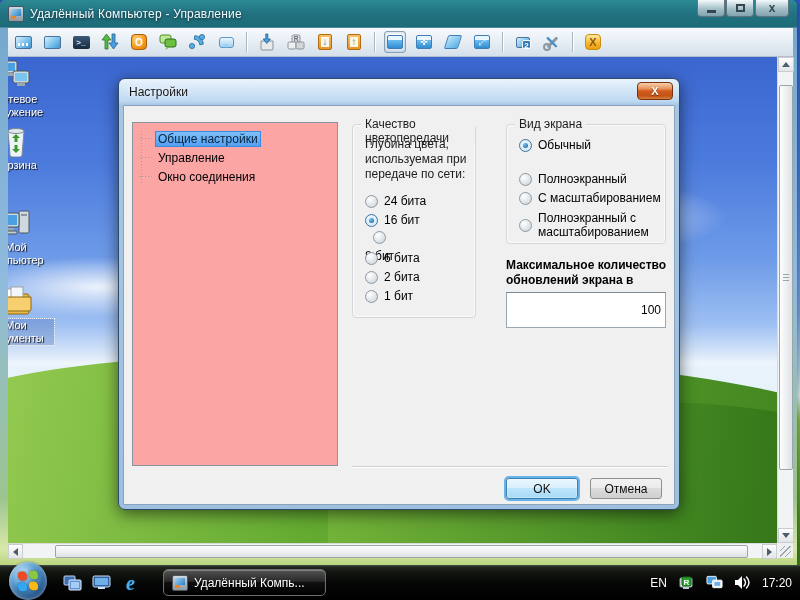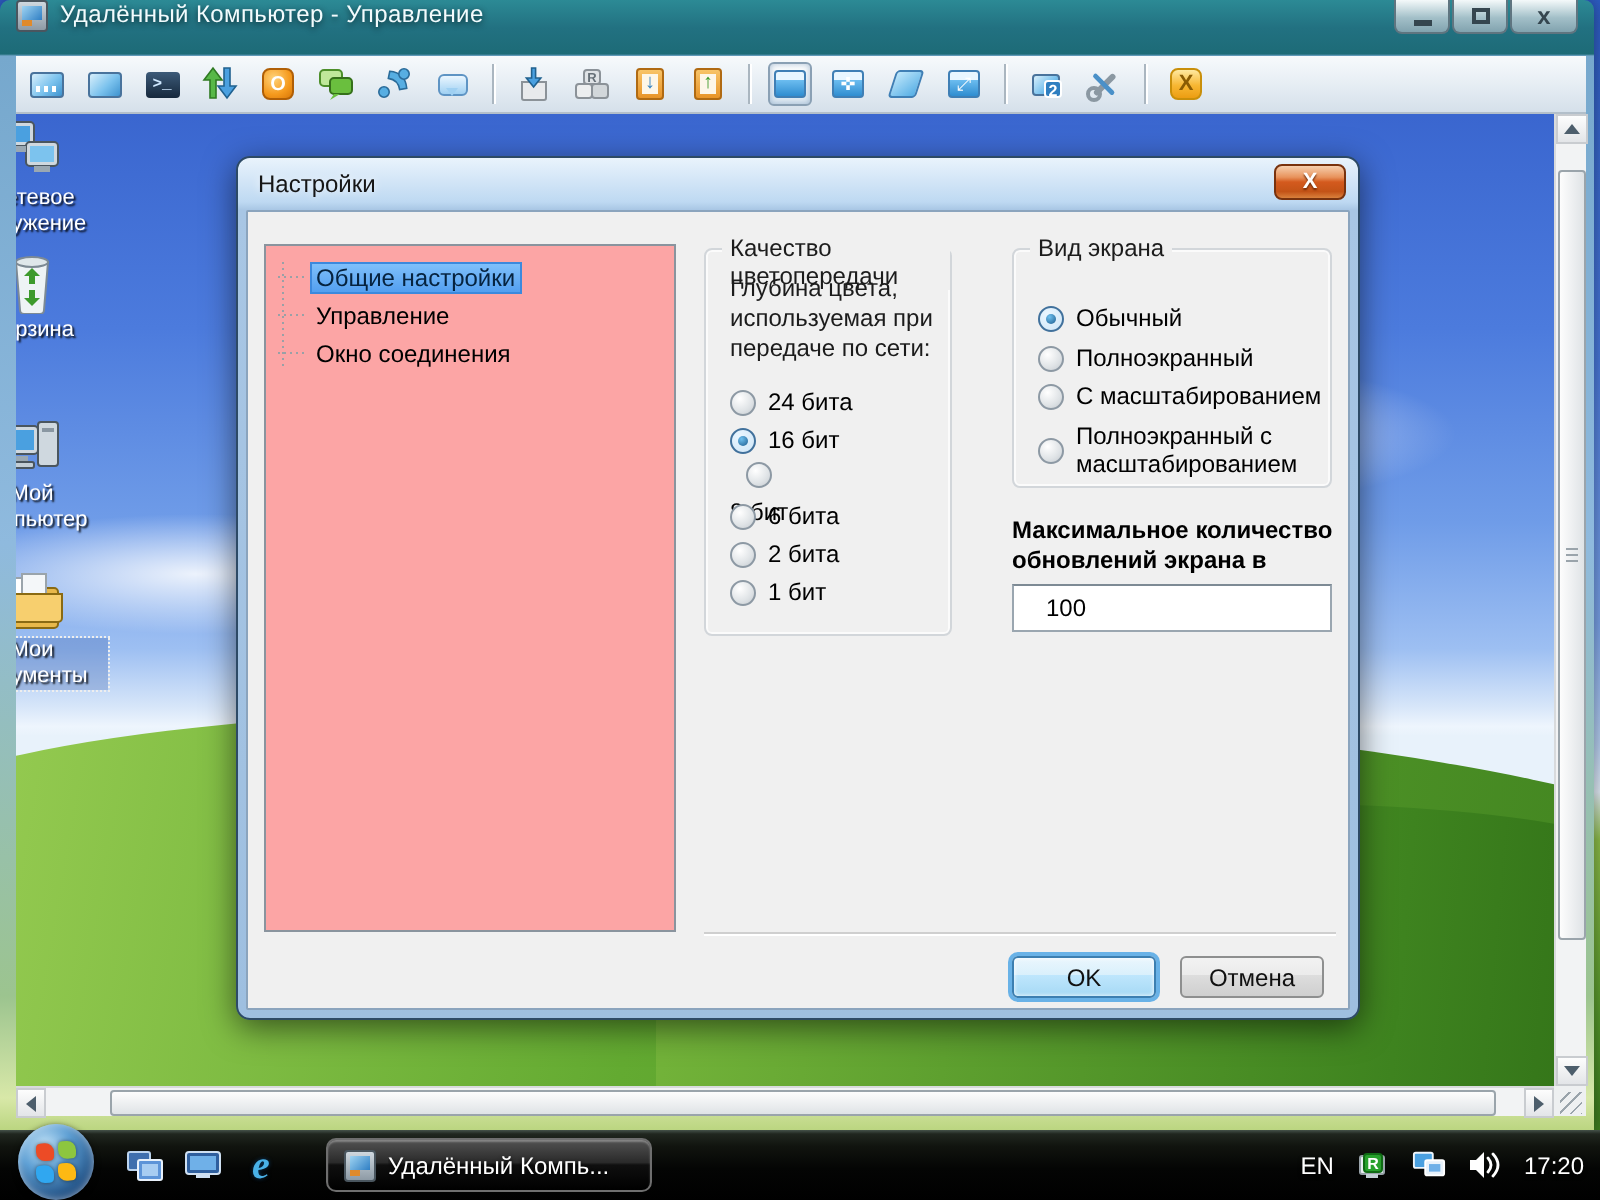--- a/index.html
+++ b/index.html
@@ -11,21 +11,21 @@
     position:relative;
   }
 
   
   .app-window {
     position:absolute; left:0; top:0; width:797px; height:566px;
     border-radius:5px 5px 0 0;
     background:linear-gradient(180deg,#2c8a95 0px,#227181 14px,#1d6b77 27px,#76a8cd 28px,#8fbade 48%, #9cc48f 88%, #d8e8a8 97%, #b9d47e 100%);
     box-shadow:0 0 10px rgba(0,0,0,.45);
   }
-  .titlebar { position:absolute; left:0; top:0; right:0; height:28px; display:flex; padding-left:8px; }
+  .titlebar { position:absolute; left:0; top:0; right:0; height:28px; display:flex; align-items:center; padding-left:8px; }
   .titlebar .title {
     color:#f2fbfd; margin-left:6px; text-shadow:0 1px 3px rgba(0,20,25,.85); letter-spacing:.2px;
   }
   .app-ico { width:16px; height:16px; position:relative; background:linear-gradient(180deg,#cfd8df,#8d9aa5); border:1px solid #4a565f; border-radius:2px; flex:0 0 16px;}
   .app-ico::before { content:""; position:absolute; left:2px; top:2px; right:2px; height:7px; background:linear-gradient(135deg,#9fd4f2,#2f7fc4); }
   .app-ico::after { content:""; position:absolute; left:2px; bottom:2px; width:5px; height:3px; background:#e08a2c; }
   .win-controls { position:absolute; right:8px; top:0; display:flex; }
   .win-btn {
     width:28px; height:17px; margin-left:1px; border:1px solid #5f7580; border-top:none;
     border-radius:0 0 4px 4px; background:linear-gradient(180deg,rgba(255,255,255,.95),rgba(205,215,222,.75) 55%,rgba(170,185,195,.7));
@@ -126,23 +126,24 @@
   .rb { width:13px; height:13px; border-radius:50%; border:1px solid #8d99a4; flex:0 0 13px;
     background:radial-gradient(circle at 35% 30%,#ffffff,#dfe3e6 60%,#c4cacf); position:relative; }
   .rb.checked { border-color:#41719c; background:radial-gradient(circle at 35% 30%,#eaf6ff,#cfe6f7); }
   .rb.checked::after { content:""; position:absolute; left:3px; top:3px; width:5px; height:5px; border-radius:50%;
     background:radial-gradient(circle at 35% 30%,#6fc0ef,#1d5d8f); }
   .radio .r-lbl { line-height:13px; }
 
   
   .fps-label { position:absolute; left:382px; top:152px; width:170px; line-height:15px;font-weight:bold; }
   .fps-input {
-    position:absolute; left:382px; top:186px; width:160px; height:24px;
-    border:1px solid #9aa6b0; border-top-color:#7d8a94; background:#fff; padding:0 16px;
+    position:absolute; left:382px; top:186px; width:160px; height:36px;
+    border:1px solid #9aa6b0; border-top-color:#7d8a94; background:#fff; padding:0 4px;
     font:12px "Liberation Sans","DejaVu Sans",sans-serif;
+    text-align:right;
   }
   .dlg-sep { position:absolute; left:228px; top:360px; width:316px; height:1px; background:#cfcfcf; box-shadow:0 1px 0 #fff; }
 
   
   .btn {
     position:absolute; top:372px; width:72px; height:21px; border-radius:3px;
     display:flex; align-items:center; justify-content:center; cursor:default; color:#111;
   }
   .btn-ok { left:382px; border:1px solid #3c7fb1;
     background:linear-gradient(180deg,#eaf6fd,#d9f0fc 45%,#bee6fd 46%,#a6d9f4);
@@ -458,21 +459,21 @@
           <span class="r-lbl">2 бита</span>
       </label>
       <label class="radio" style="left:12px;top:163px;">
         <span class="rb"></span>
           <span class="r-lbl">1 бит</span>
       </label>
     </div>
 
     <div class="groupbox gb-view">
       <span class="gb-title">Вид экрана</span>
-      <label class="radio" style="left:12px;top:26px;">
+      <label class="radio" style="left:12px;top:12px;">
         <span class="rb checked"></span>
           <span class="r-lbl">Обычный</span>
       </label>
       <label class="radio" style="left:12px;top:46px;">
         <span class="rb"></span>
           <span class="r-lbl">Полноэкранный</span>
       </label>
       <label class="radio" style="left:12px;top:65px;justify-content:center;">
         <span class="rb"></span>
           <span class="r-lbl">С масштабированием</span>

